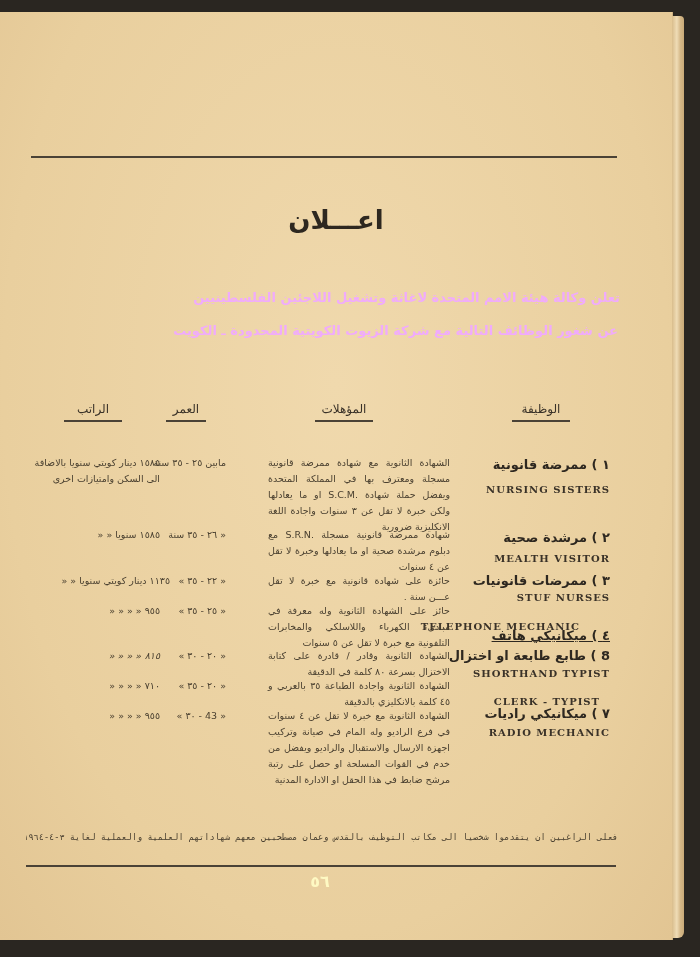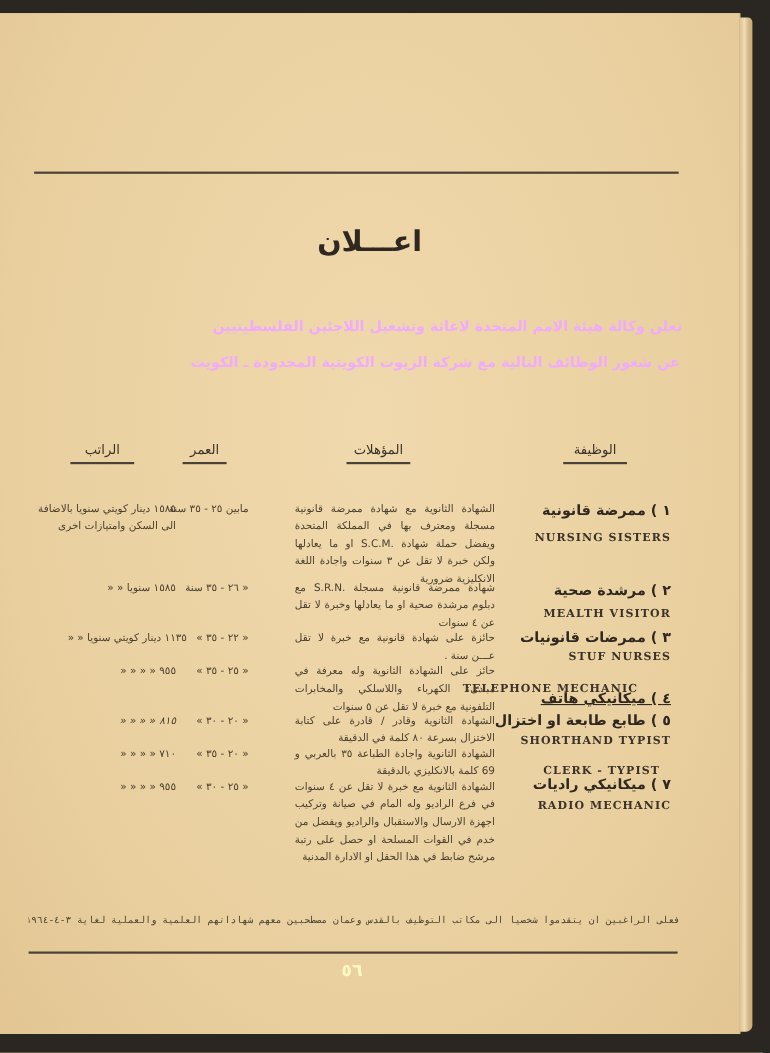--- a/index.html
+++ b/index.html
@@ -114,33 +114,33 @@
   <div class="qual" style="left:268px; top:573px;">حائزة على شهادة قانونية مع خبرة لا تقل عـــن سنة .</div>
   <div class="age" style="right:446px; top:573px;">« ٢٢ - ٣٥ »</div>
   <div class="salary" style="left:30px; top:573px; width:140px;">١١٣٥ دينار كويتي سنويا « «</div>
 
   <div class="job-ar" style="right:62px; top:628px;text-decoration:underline;">٤ ) ميكانيكي هاتف</div>
   <div class="job-en" style="right:92px; top:620px; text-align:center; line-height:14px;">TELEPHONE MECHANIC</div>
   <div class="qual" style="left:268px; top:603px;">حائز على الشهادة الثانوية وله معرفة في مبادىء الكهرباء واللاسلكي والمخابرات التلفونية مع خبرة لا تقل عن ٥ سنوات</div>
   <div class="age" style="right:446px; top:603px;">« ٢٥ - ٣٥ »</div>
   <div class="salary" style="left:30px; top:603px;">٩٥٥ « « « «</div>
 
-  <div class="job-ar" style="right:62px; top:648px;">٥ ) طابع طابعة او اختزال</div>
+  <div class="job-ar" style="right:62px; top:648px;">8 ) طابع طابعة او اختزال</div>
   <div class="job-en" style="right:62px; top:668px;">SHORTHAND TYPIST</div>
   <div class="qual" style="left:268px; top:648px;">الشهادة الثانوية وقادر / قادرة على كتابة الاختزال بسرعة ٨٠ كلمة في الدقيقة</div>
   <div class="age" style="right:446px; top:648px;">« ٢٠ - ٣٠ »</div>
   <div class="salary" style="left:30px; top:648px;font-style:italic;">٨١٥ « « « «</div>
 
   <div class="job-en" style="right:72px; top:696px;">CLERK - TYPIST</div>
-  <div class="qual" style="left:268px; top:678px;">الشهادة الثانوية واجادة الطباعة ٣٥ بالعربي و 69 كلمة بالانكليزي بالدقيقة</div>
+  <div class="qual" style="left:268px; top:678px;">الشهادة الثانوية واجادة الطباعة ٣٥ بالعربي و ٤٥ كلمة بالانكليزي بالدقيقة</div>
   <div class="age" style="right:446px; top:678px;">« ٢٠ - ٣٥ »</div>
   <div class="salary" style="left:30px; top:678px;">٧١٠ « « « «</div>
 
   <div class="job-ar" style="right:62px; top:706px;">٧ ) ميكانيكي راديات</div>
   <div class="job-en" style="right:62px; top:727px;">RADIO MECHANIC</div>
   <div class="qual" style="left:268px; top:708px;">الشهادة الثانوية مع خبرة لا تقل عن ٤ سنوات في فرع الراديو وله المام في صيانة وتركيب اجهزة الارسال والاستقبال والراديو ويفضل من خدم في القوات المسلحة او حصل على رتبة مرشح ضابط في هذا الحقل او الادارة المدنية</div>
-  <div class="age" style="right:446px; top:708px;">« ٢٥ - ٣٠ »</div>
+  <div class="age" style="right:446px; top:708px;">« 43 - ٣٠ »</div>
   <div class="salary" style="left:30px; top:708px;">٩٥٥ « « « «</div>
 </div>
 
 <div class="footnote">فعلى الراغبين ان يتقدموا شخصيا الى مكاتب التوظيف بالقدس وعمان مصطحبين معهم شهاداتهم العلمية والعملية لغاية ٣-٤-١٩٦٤ ملاحظة : لا تقبل الطلبات الخطية</div>
 <div class="hr-bottom"></div>
 <div class="page-number">٥٦</div>
 
 </body></html>

